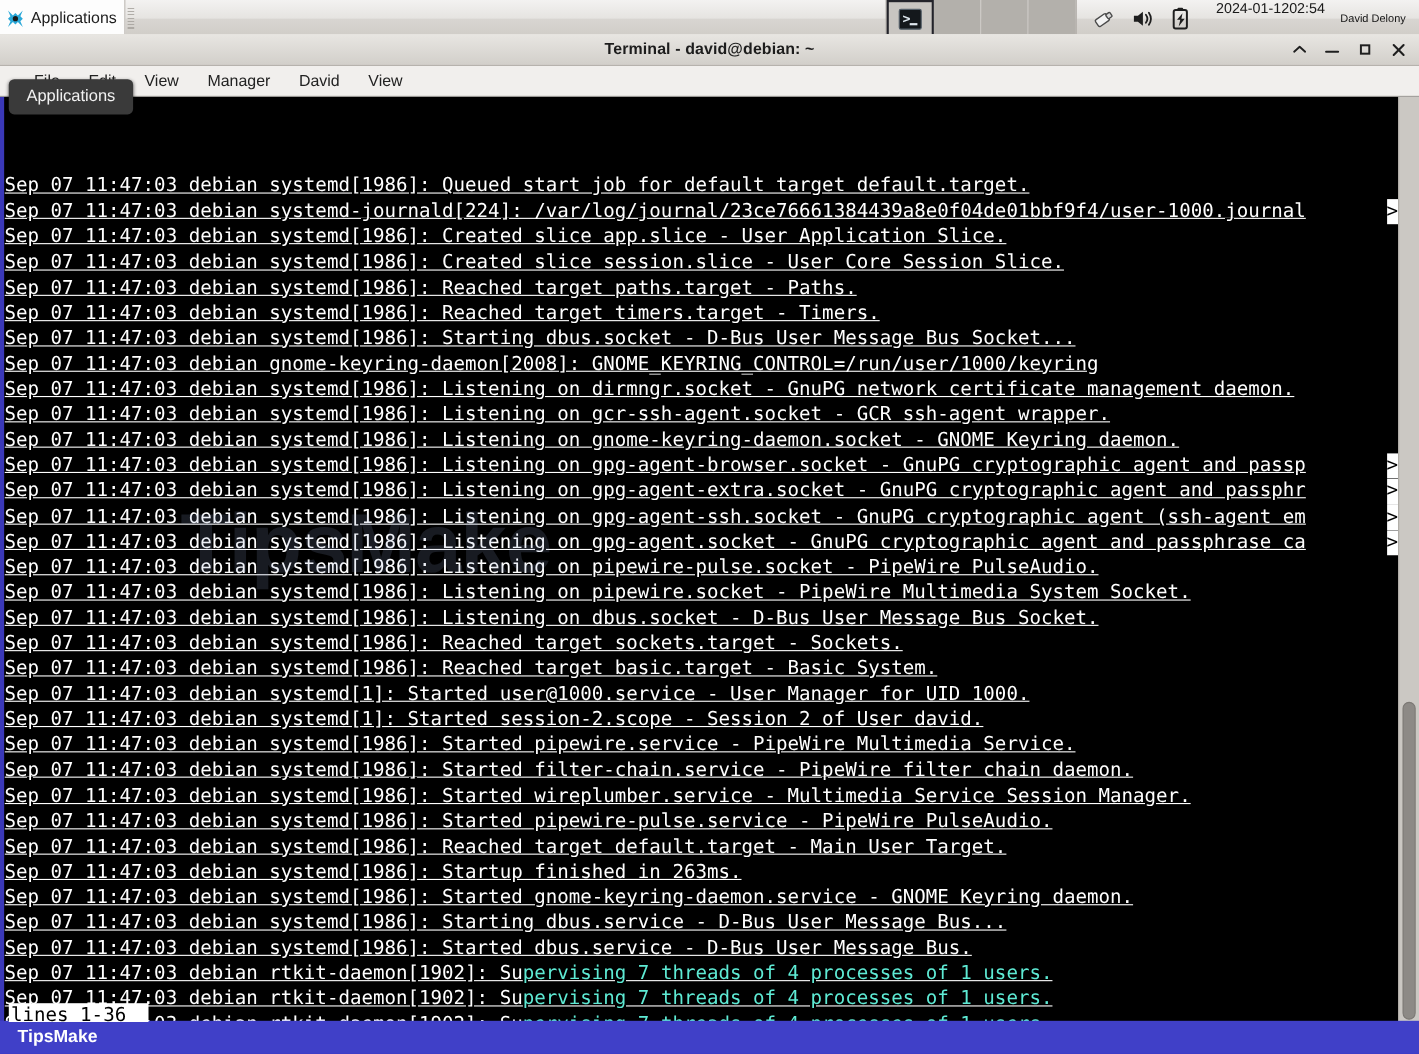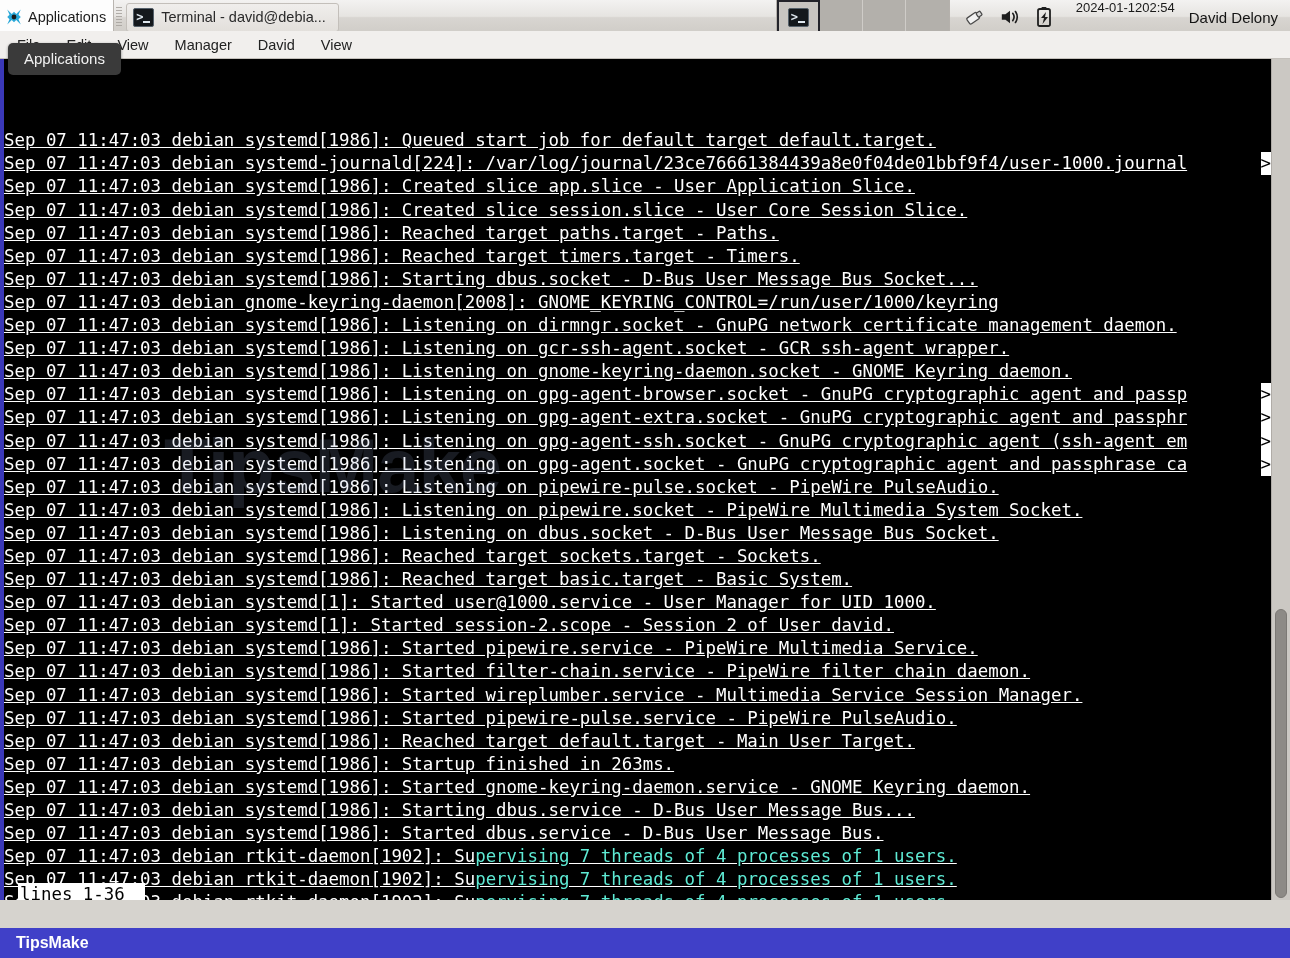--- a/index.html
+++ b/index.html
@@ -147,21 +147,21 @@
     padding: 0 10px;
     display: flex;
     flex-direction: row;
     justify-content: center;
     color: #1a1a1a;
   }
   .username {
     display: flex;
     align-items: center;
     padding: 0 12px 0 4px;
-    font-size: 15px;
+    font-size: 10px;
     color: #141414;
   }
 
   
   #window {
     position: absolute;
     left: 0; top: 31px;
     width: 1290px;
     height: 897px;
     background: #d6d3ce;
@@ -198,21 +198,21 @@
     justify-content: center;
     color: #1f1f1f;
   }
 
   #menubar {
     height: 27px;
     background: #f1efed;
     border-bottom: 1px solid #c4c0bb;
     display: flex;
     align-items: center;
-    padding-left: 4px;
+    padding-left: 18px;
     gap: 0px;
     position: relative;
   }
   .menu-item {
     font-size: 14.5px;
     color: #222;
     padding: 2px 13px;
   }
 
   
@@ -283,21 +283,21 @@
     width: 12px;
     top: 550px;
     bottom: 2px;
     background: #8d8a86;
     border-radius: 6px;
     border: 1px solid #7c7975;
     box-sizing: border-box;
   }
   #pager-status {
     position: absolute;
-    left: 14px;
+    left: 4px;
     bottom: -6px;
     background: #ffffff;
     color: #000000;
     font-family: "DejaVu Sans Mono","Liberation Mono",monospace;
     font-size: 17.4px;
     line-height: 23.1px;
     padding: 0 20px 0 2px;
     z-index: 5;
   }
 
@@ -347,26 +347,20 @@
         <svg viewBox="0 0 24 24" width="18" height="18">
           <path d="M3 2 L9 8 L12 5 L15 8 L21 2 L18 9 L21 12 L18 15 L21 22 L15 16 L12 19 L9 16 L3 22 L6 15 L3 12 L6 9 Z" fill="#2aa8d8"></path>
           <circle cx="12" cy="12" r="3.2" fill="#1a1a1a"></circle>
         </svg>
       </span>
       <span class="label">Applications</span>
     </div>
 
     <div class="panel-grip"></div>
 
-    <div class="tasklist">
-      <div class="task-button">
-        <span class="term-icon"></span>
-        <span class="label">Terminal - david@debia...</span>
-      </div>
-    </div>
 
     <div class="panel-spacer"></div>
 
     <div class="workspaces">
       <div class="ws active">
         <span class="term-icon"></span>
       </div>
       <div class="ws"></div>
       <div class="ws"></div>
       <div class="ws"></div>
@@ -400,20 +394,46 @@
     <div class="clock">
       <span>2024-01-12</span>
       <span>02:54</span>
     </div>
 
     <div class="username">David Delony</div>
   </div>
 
   <div id="window">
 
+    <div id="titlebar">
+      <span class="title">Terminal - david@debian: ~</span>
+      <div class="winbtns">
+        <span class="winbtn">
+          <svg width="13" height="10" viewBox="0 0 13 10">
+              <path d="M1.5 7 L6.5 2.5 L11.5 7" stroke="#1f1f1f" stroke-width="1.7" fill="none" stroke-linecap="round" stroke-linejoin="round"></path>
+            </svg>
+        </span>
+        <span class="winbtn">
+          <svg width="14" height="10" viewBox="0 0 14 10">
+              <line x1="1.5" y1="7" x2="12.5" y2="7" stroke="#1f1f1f" stroke-width="1.8" stroke-linecap="round"></line>
+            </svg>
+        </span>
+        <span class="winbtn">
+          <svg width="12" height="12" viewBox="0 0 12 12">
+              <rect x="2.2" y="2.2" width="7.6" height="7.6" stroke="#1f1f1f" stroke-width="1.8" fill="none"></rect>
+            </svg>
+        </span>
+        <span class="winbtn">
+          <svg width="13" height="13" viewBox="0 0 13 13">
+              <line x1="2" y1="2" x2="11" y2="11" stroke="#1f1f1f" stroke-width="1.9" stroke-linecap="round"></line>
+              <line x1="11" y1="2" x2="2" y2="11" stroke="#1f1f1f" stroke-width="1.9" stroke-linecap="round"></line>
+            </svg>
+        </span>
+      </div>
+    </div>
 
     <div id="menubar">
       <span class="menu-item">File</span>
       <span class="menu-item">Edit</span>
       <span class="menu-item">View</span>
       <span class="menu-item">Manager</span>
       <span class="menu-item">David</span>
       <span class="menu-item">View</span>
       <div id="tooltip">Applications</div>
     </div>

